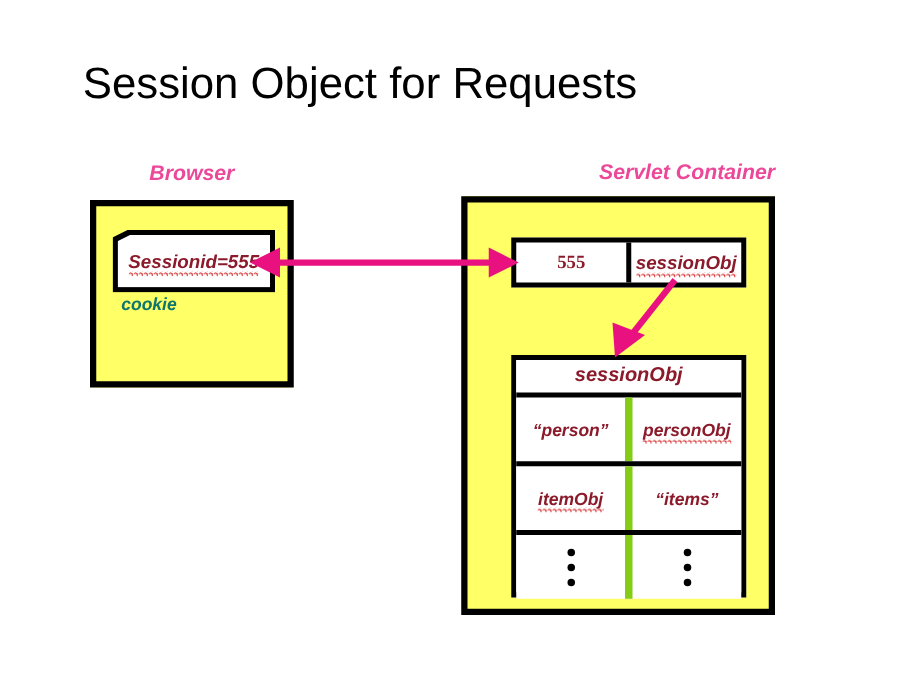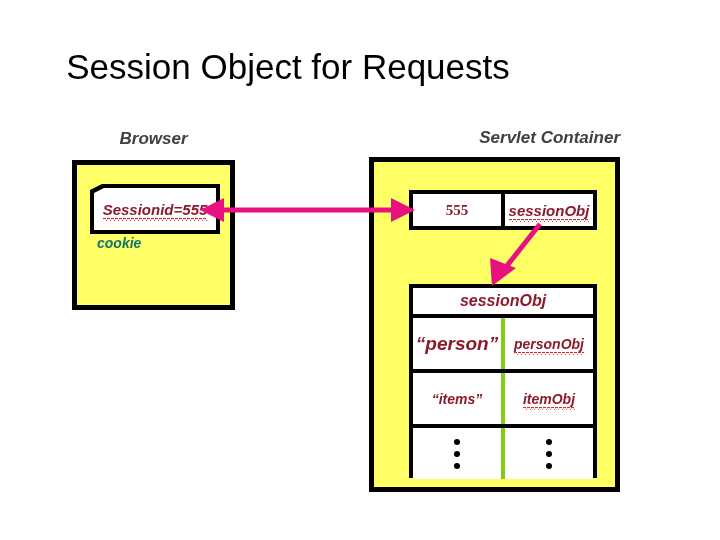--- a/index.html
+++ b/index.html
@@ -37,21 +37,21 @@
     letter-spacing: 0px;
     white-space: nowrap;
   }
 
   
   .caption {
     position: absolute;
     font-family: "Liberation Sans", sans-serif;
     font-weight: bold;
     font-style: italic;
-    color: #404040;
+    color: #ec4899;
     white-space: nowrap;
   }
   #browser-caption {
     left: 72px;
     top: 129px;
     width: 163px;
     text-align: center;
     font-size: 17px;
   }
   #container-caption {
@@ -202,21 +202,21 @@
     height: 51px;
   }
   .tbl-cell {
     flex: 1 1 0;
     display: flex;
     align-items: center;
     justify-content: center;
     overflow: hidden;
   }
   .tbl-cell + .tbl-cell {
-    border-left: 4px solid #84cc16;
+    border-left: 6px solid #84cc16;
   }
   .dots {
     display: flex;
     flex-direction: column;
     align-items: center;
     justify-content: center;
     gap: 6px;
   }
   .dot {
     width: 6px;
@@ -279,33 +279,33 @@
   <div id="sessionobj-table">
 
     <div class="tbl-row" id="sessionobj-header">
       <div class="tbl-cell">
         <span class="redtext squiggle" style="font-size:16px;">sessionObj</span>
       </div>
     </div>
 
     <div class="tbl-row tbl-body-row">
       <div class="tbl-cell">
-        <span class="redtext" style="font-size:19px;">“person”</span>
+        <span class="redtext" style="font-size:14px;">“person”</span>
       </div>
       <div class="tbl-cell">
         <span class="redtext squiggle" style="font-size:14px;">personObj</span>
       </div>
     </div>
 
     <div class="tbl-row tbl-body-row">
       <div class="tbl-cell">
+        <span class="redtext squiggle" style="font-size:14px;">itemObj</span>
+      </div>
+      <div class="tbl-cell">
         <span class="redtext" style="font-size:14px;">“items”</span>
-      </div>
-      <div class="tbl-cell">
-        <span class="redtext squiggle" style="font-size:14px;">itemObj</span>
       </div>
     </div>
 
     <div class="tbl-row tbl-body-row">
       <div class="tbl-cell">
         <span class="dots">
           <span class="dot"></span>
             <span class="dot"></span>
             <span class="dot"></span>
         </span>

